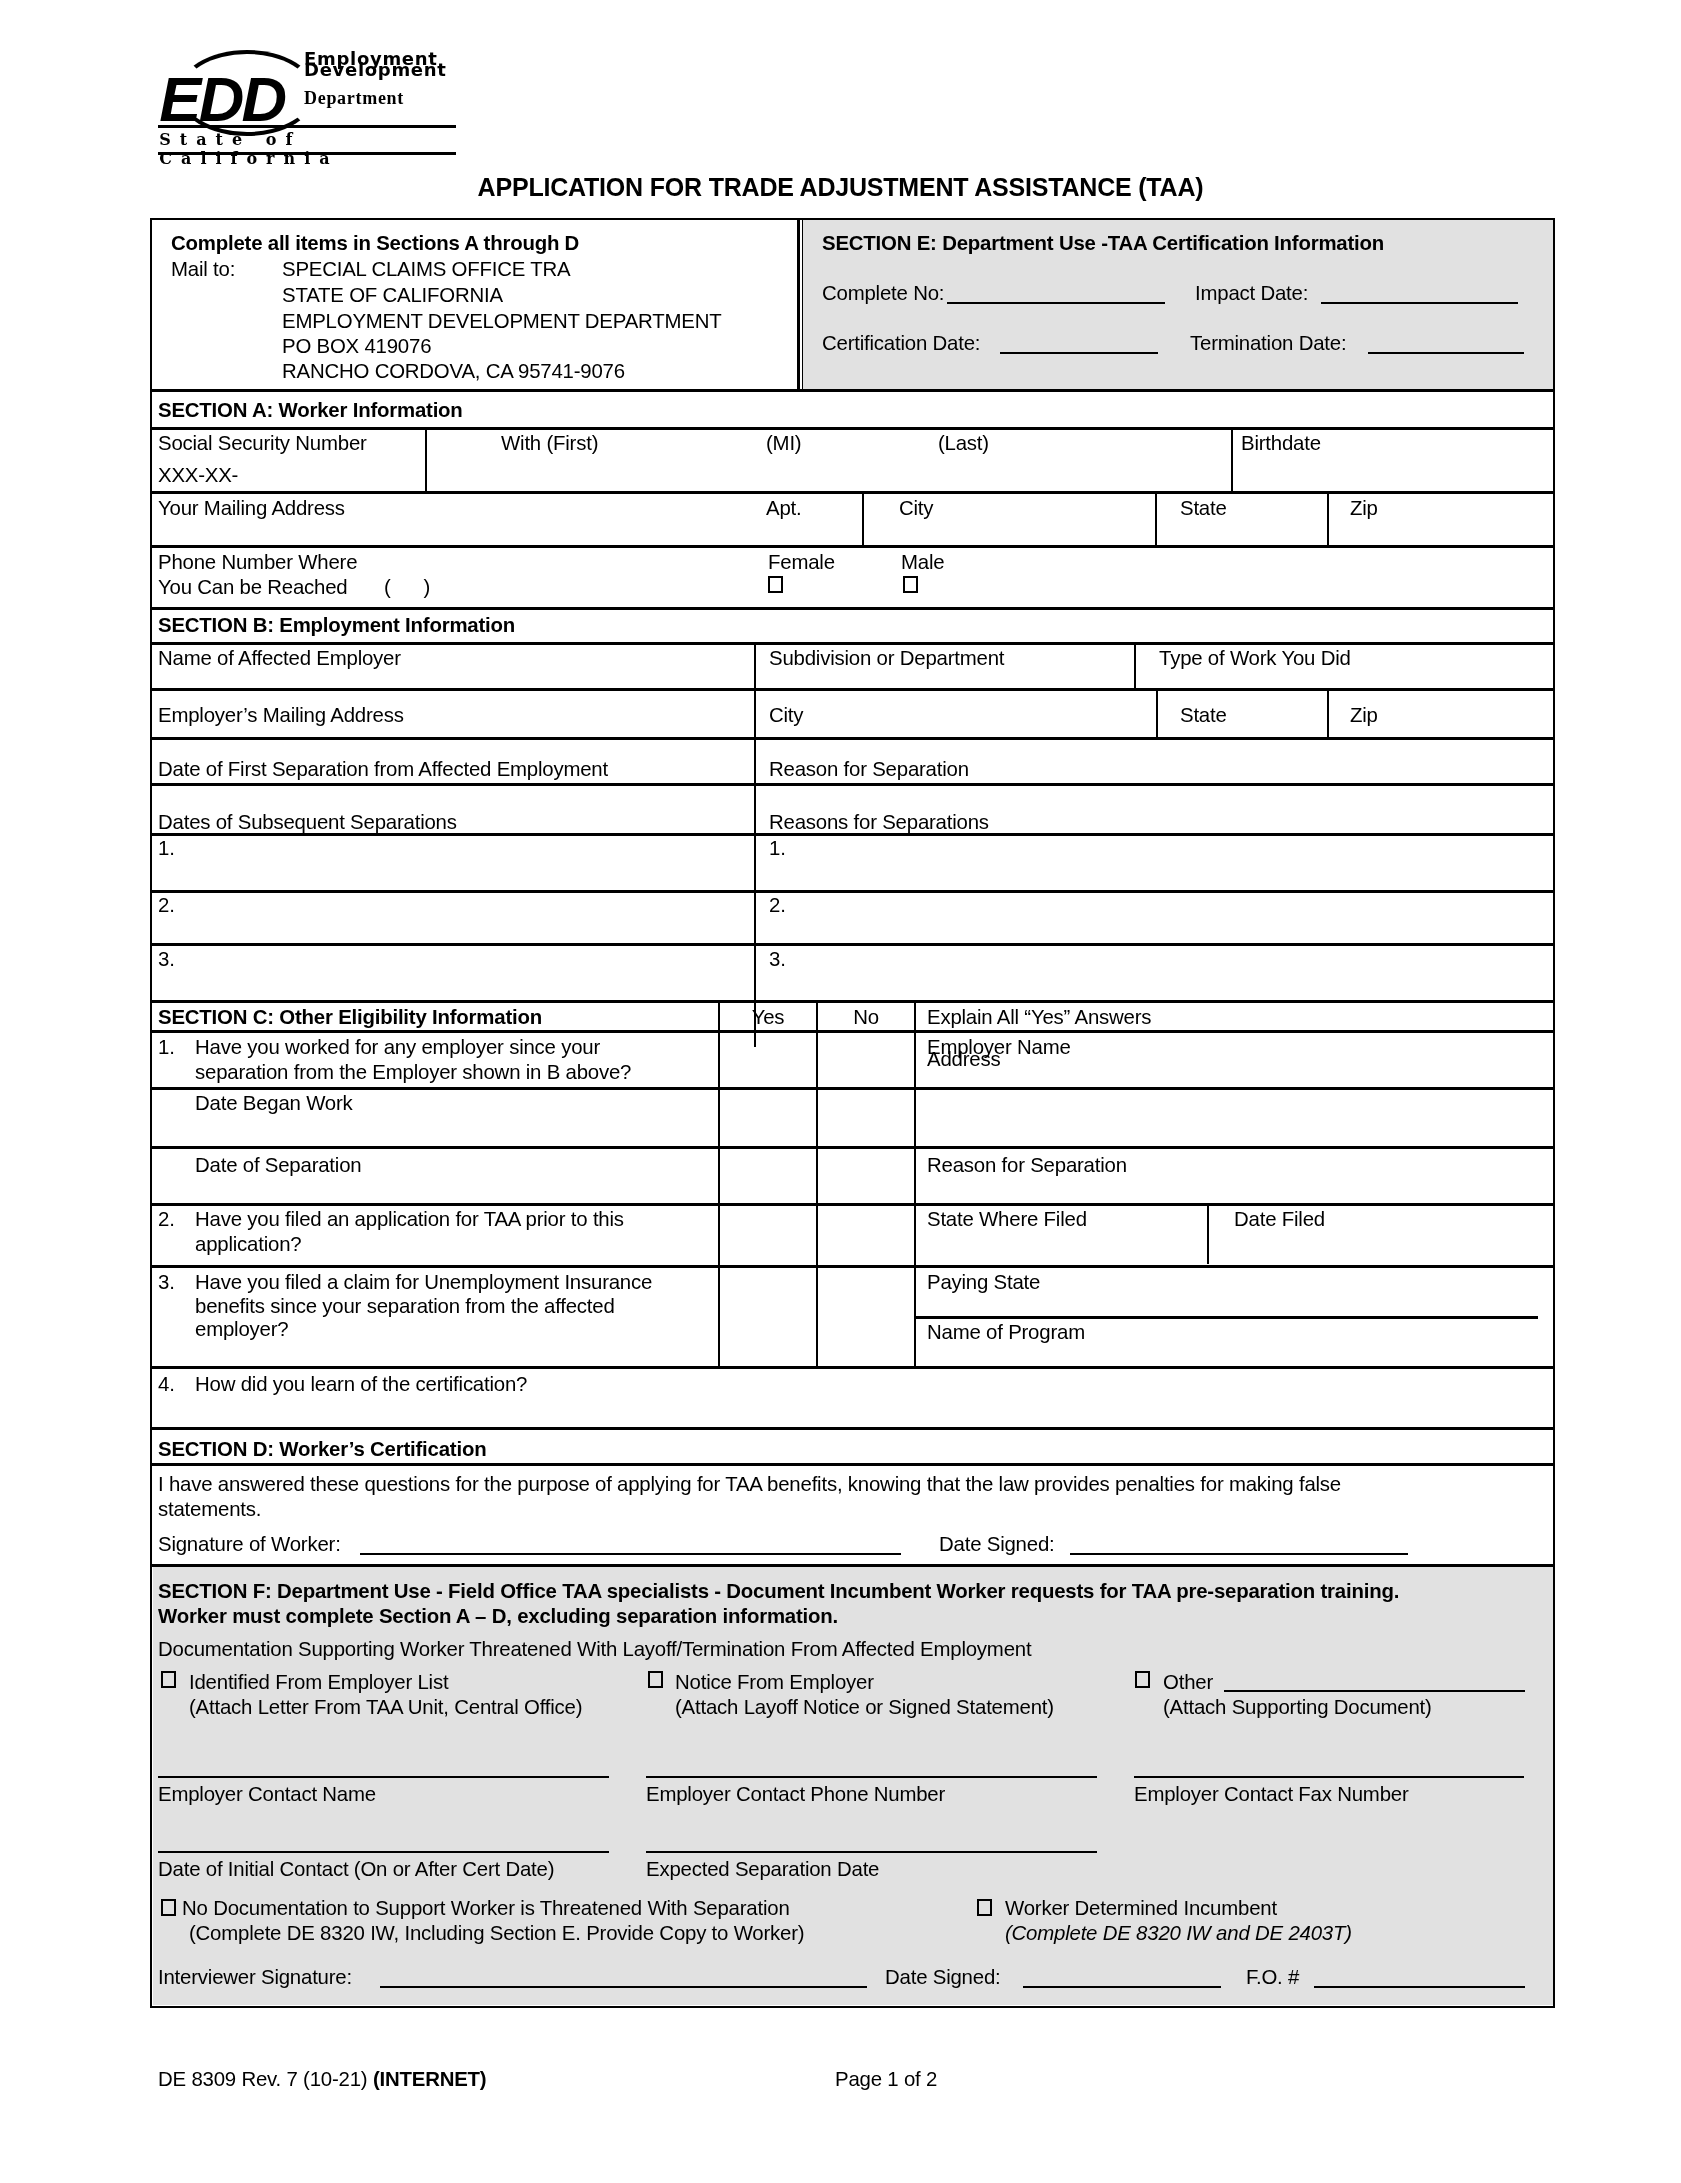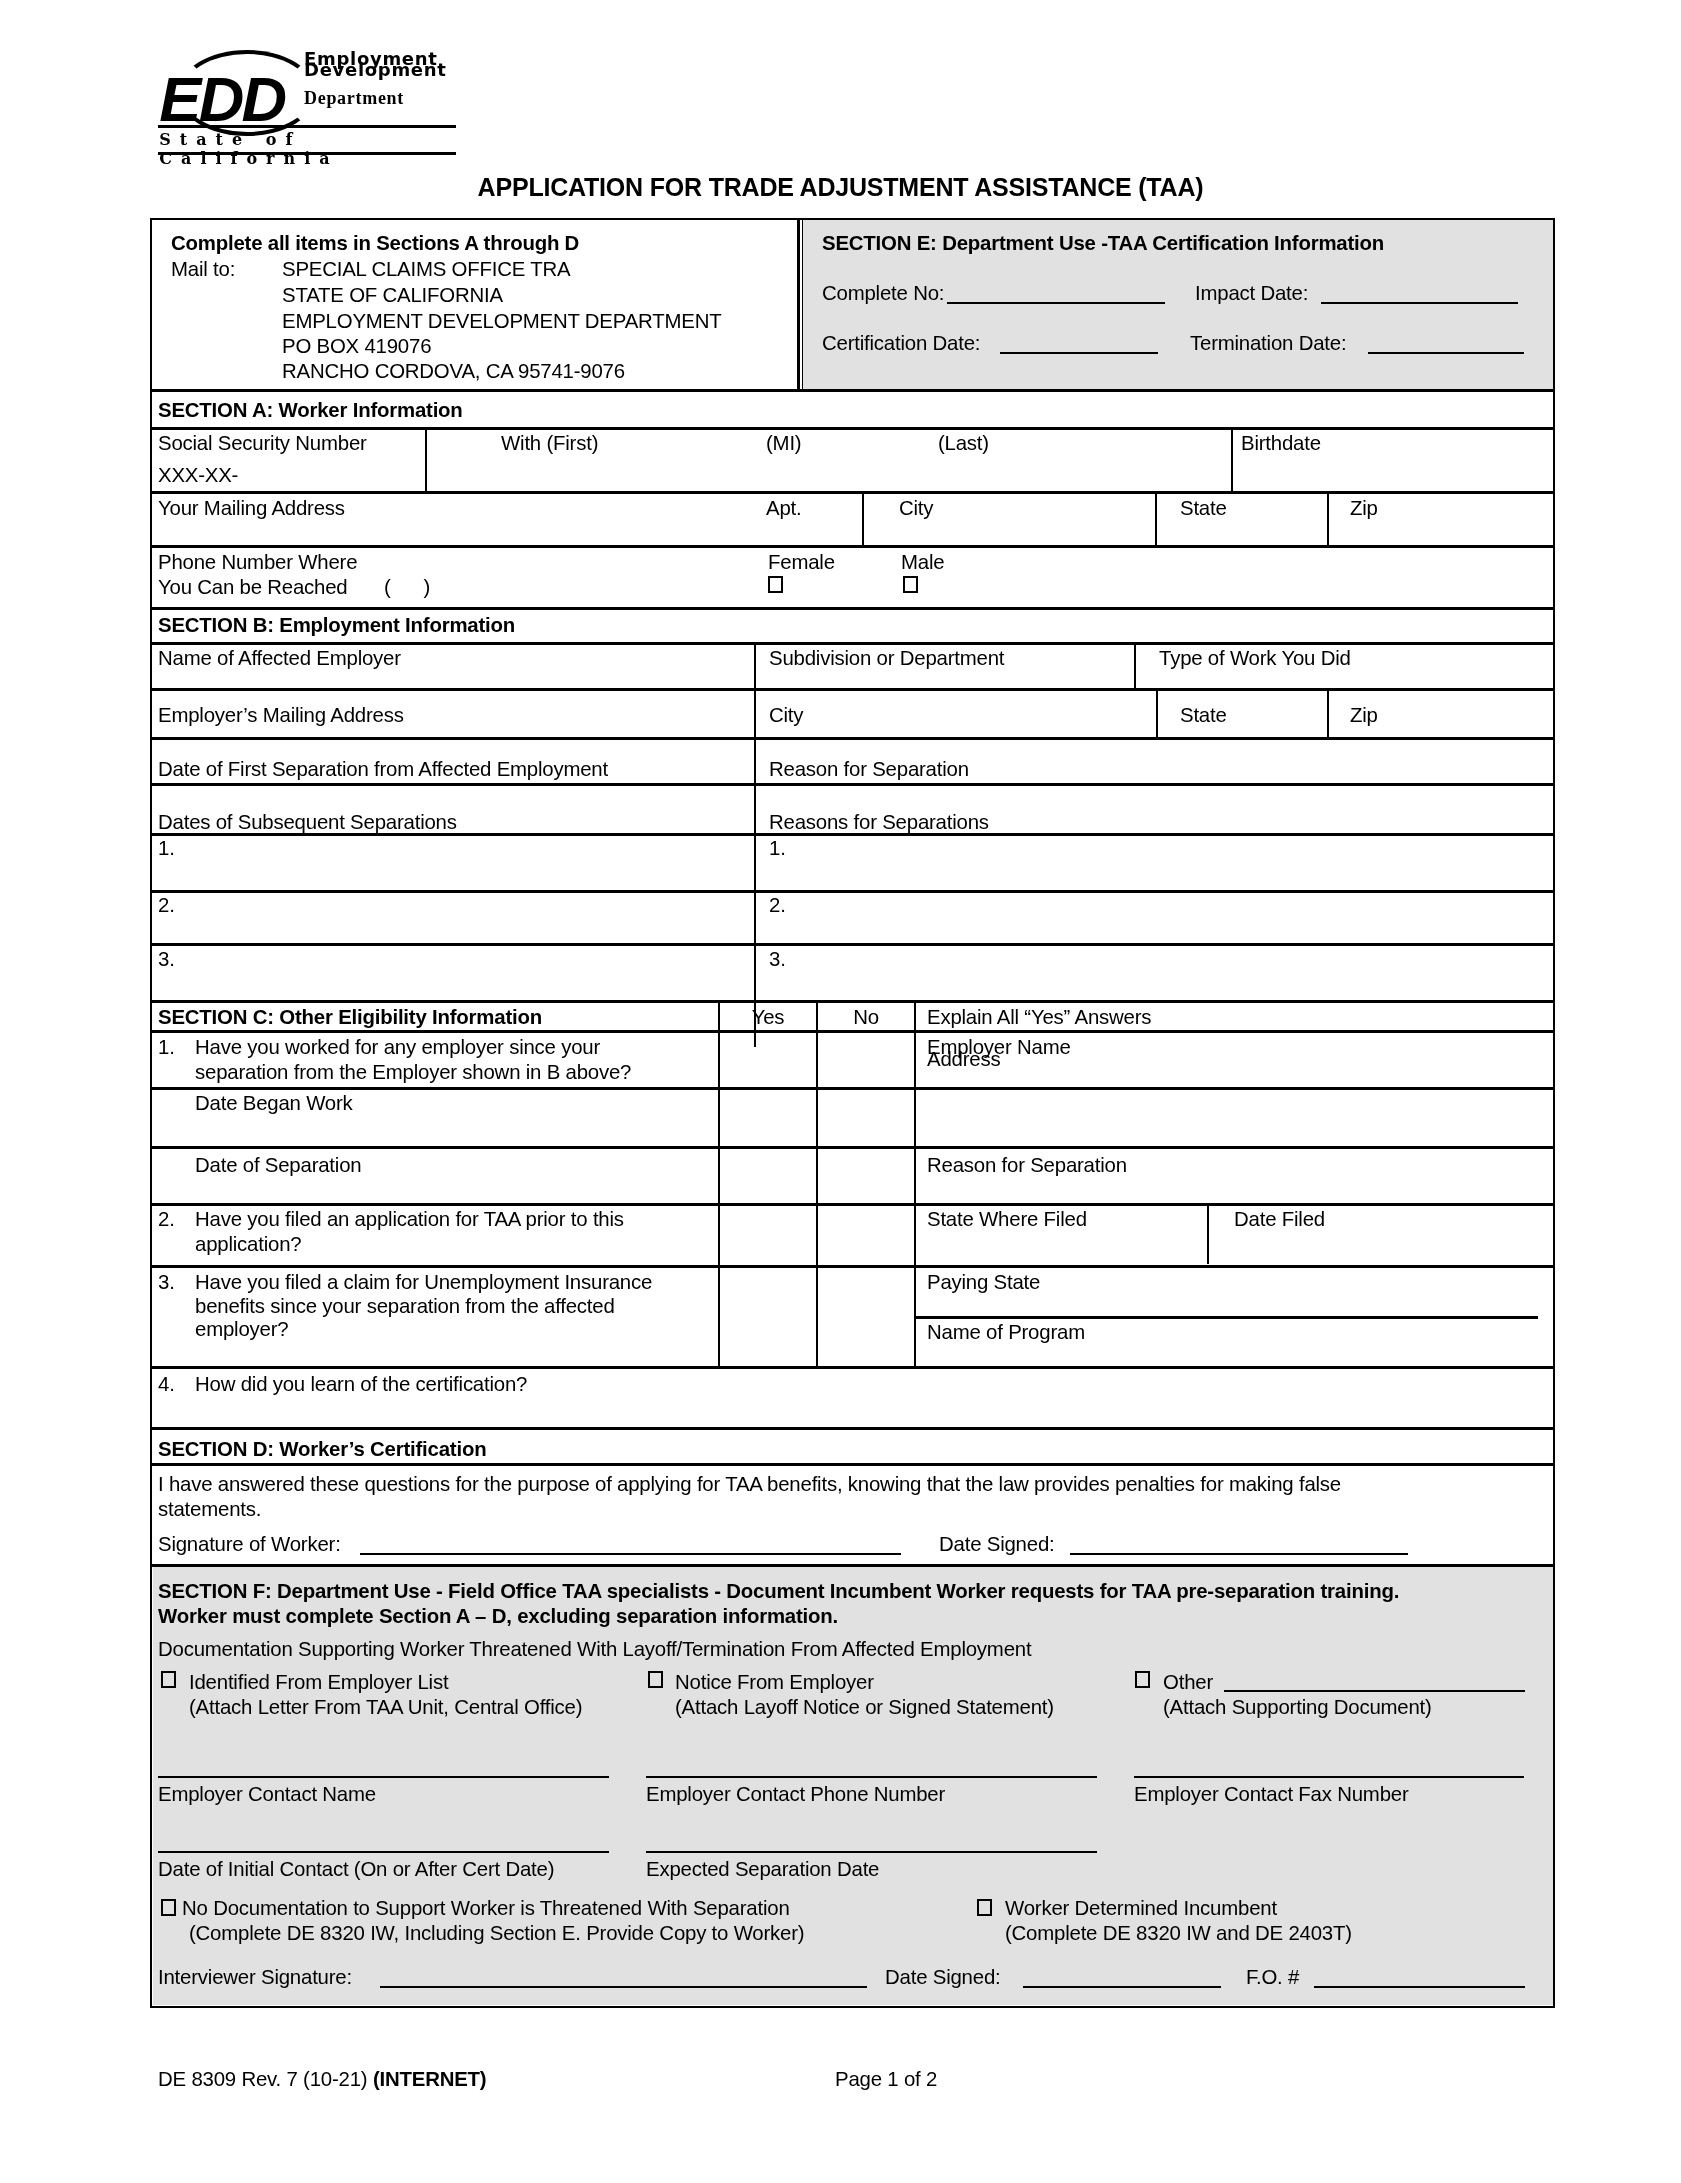--- a/index.html
+++ b/index.html
@@ -253,21 +253,21 @@
 <div class="abs" style="left:158px; top:1834px; width:451px; height:17px; border-bottom:2.6px solid #000;"></div>
 <div class="abs t" style="left:158px; top:1857px;">Date of Initial Contact (On or After Cert Date)</div>
 <div class="abs" style="left:646px; top:1834px; width:451px; height:17px; border-bottom:2.6px solid #000;"></div>
 <div class="abs t" style="left:646px; top:1857px;">Expected Separation Date</div>
 
 <div class="cb" style="left:161px; top:1899px;"></div>
 <div class="abs t" style="left:182px; top:1896px;">No Documentation to Support Worker is Threatened With Separation</div>
 <div class="abs t" style="left:189px; top:1921px;">(Complete DE 8320 IW, Including Section E. Provide Copy to Worker)</div>
 <div class="cb" style="left:977px; top:1899px;"></div>
 <div class="abs t" style="left:1005px; top:1896px;">Worker Determined Incumbent</div>
-<div class="abs t" style="left:1005px; top:1921px;">(Complete DE 8320 IW and DE 2403T)</div>
+<div class="abs t" style="left:1005px; top:1921px;font-style:italic;">(Complete DE 8320 IW and DE 2403T)</div>
 
 <div class="abs t" style="left:158px; top:1965px;">Interviewer Signature:</div>
 <div class="abs" style="left:380px; top:1969px; width:487px; height:17px; border-bottom:2.6px solid #000;"></div>
 <div class="abs t" style="left:885px; top:1965px;">Date Signed:</div>
 <div class="abs" style="left:1023px; top:1969px; width:198px; height:17px; border-bottom:2.6px solid #000;"></div>
 <div class="abs t" style="left:1246px; top:1965px;">F.O. #</div>
 <div class="abs" style="left:1314px; top:1969px; width:211px; height:17px; border-bottom:2.6px solid #000;"></div>
 
 <div class="abs t" style="left:158px; top:2067px;">
   <span>DE 8309 Rev. 7 (10-21)</span>

